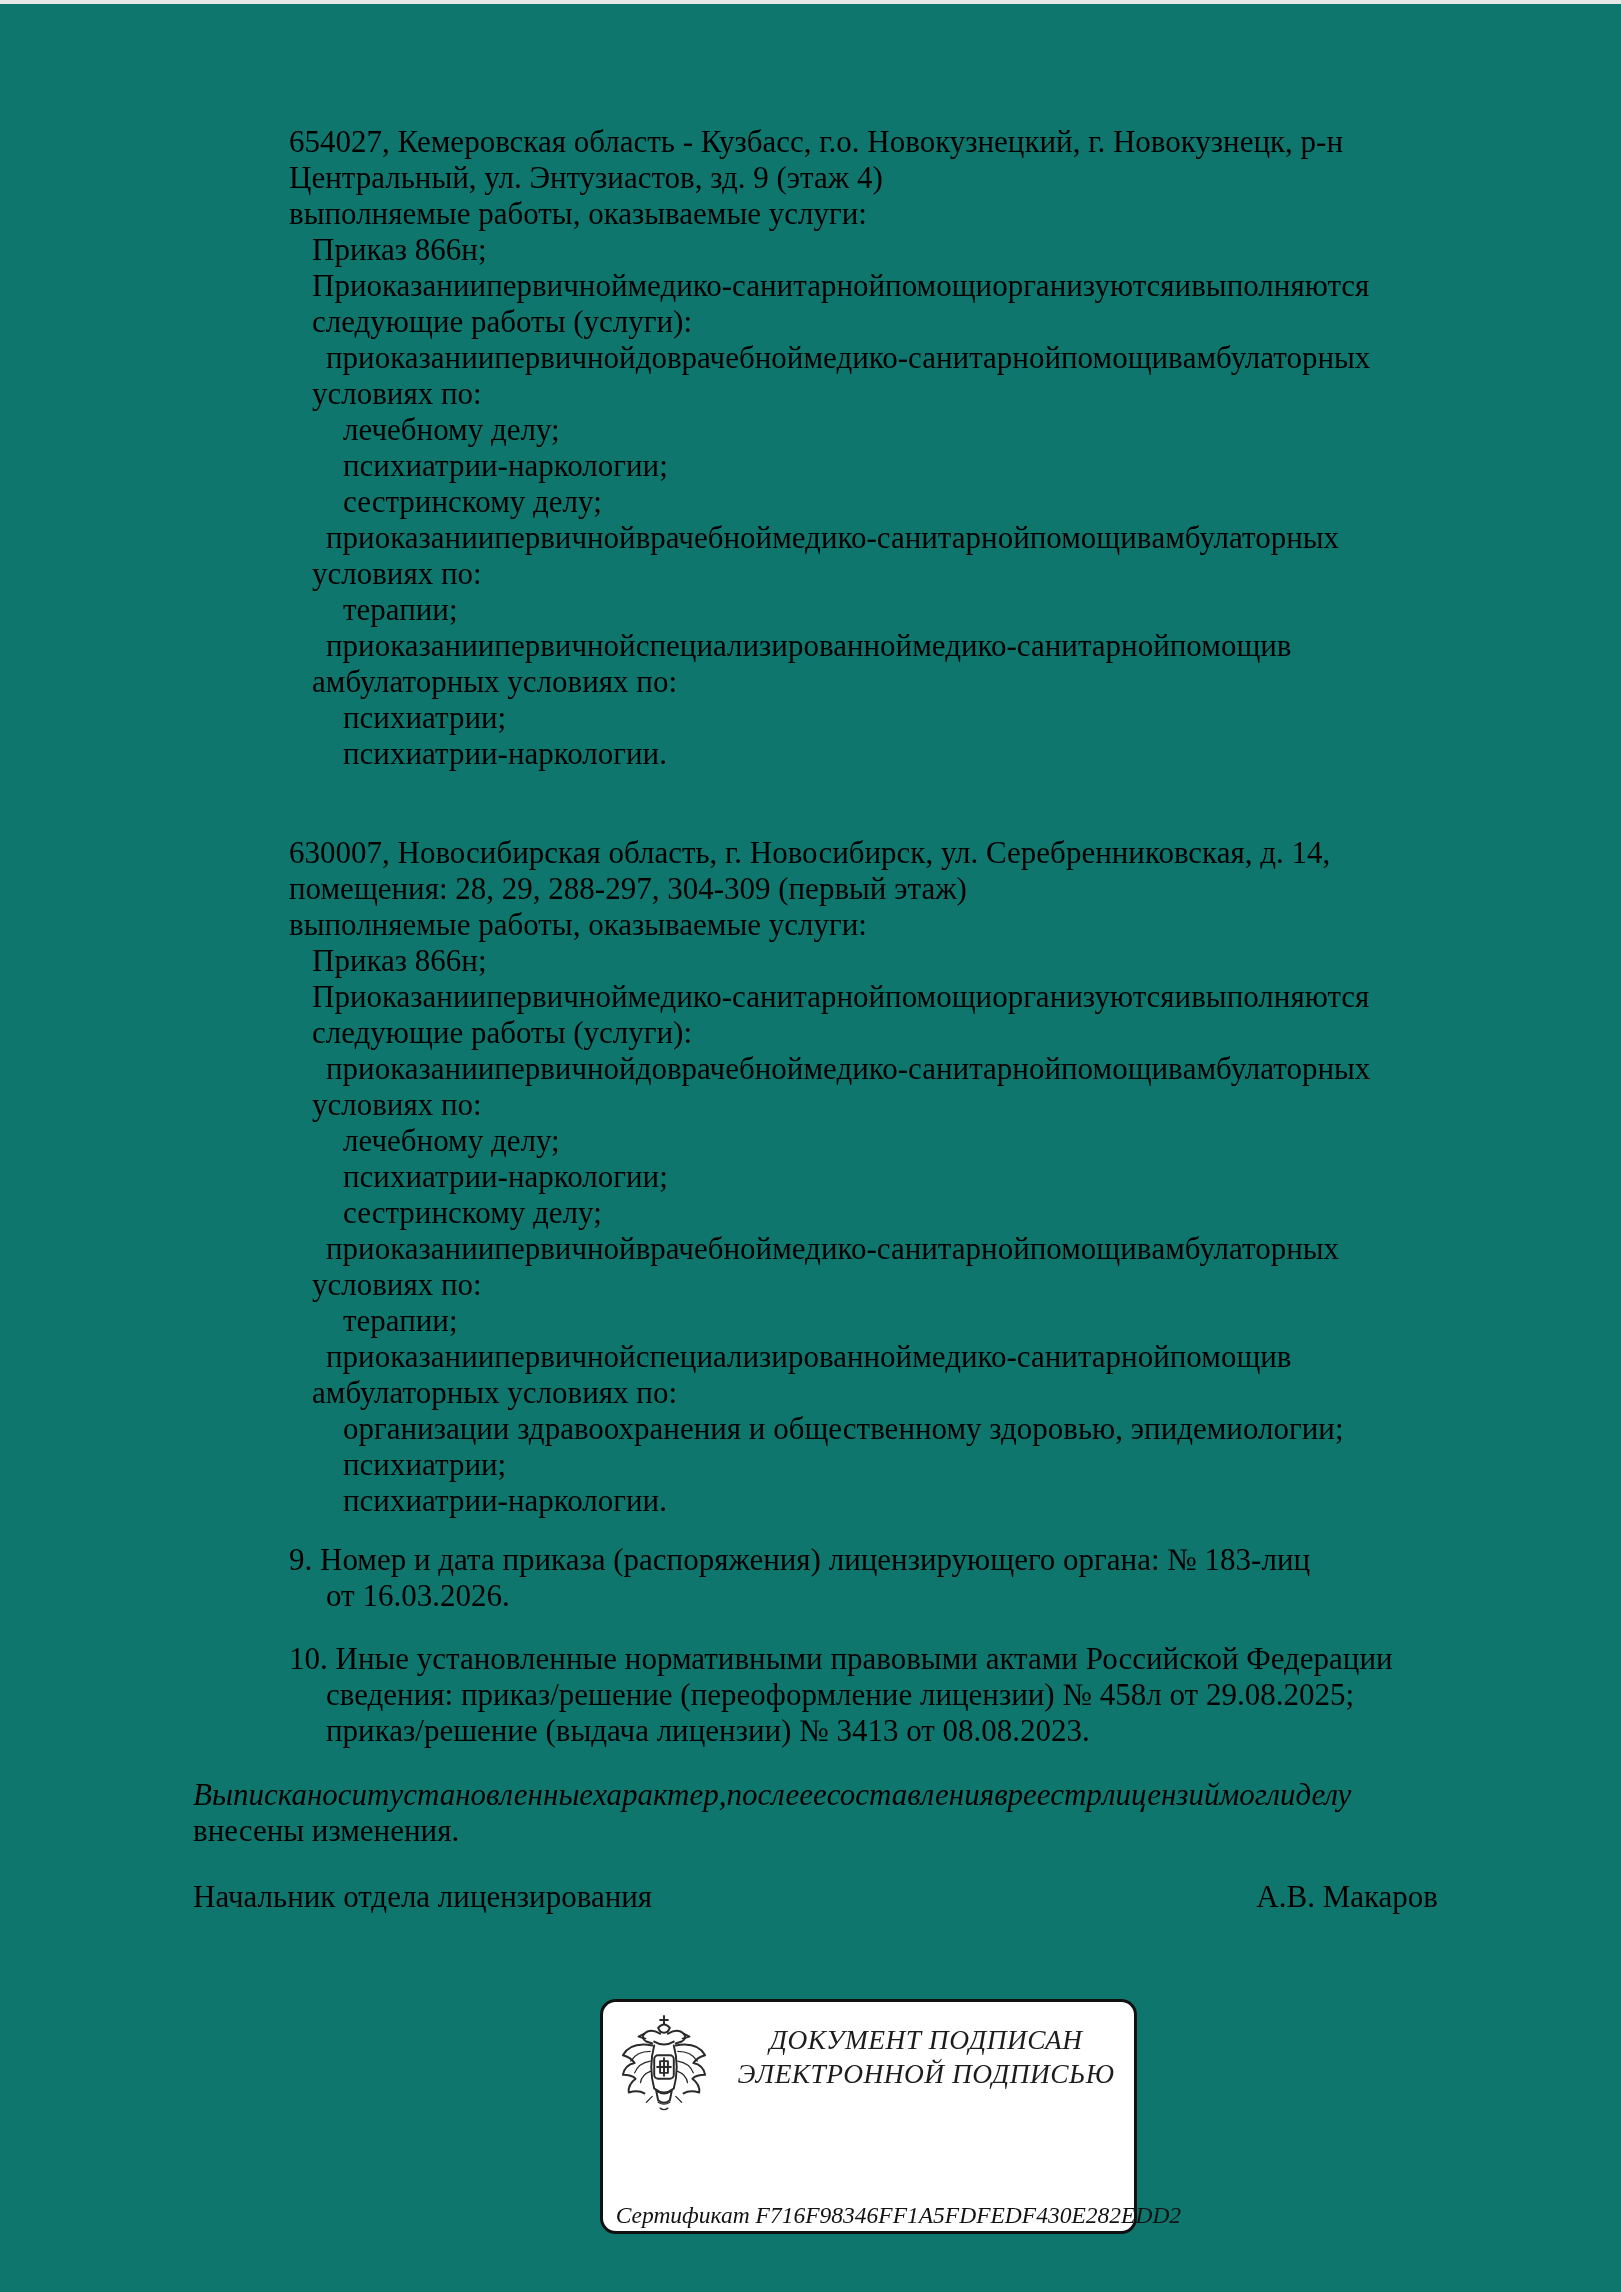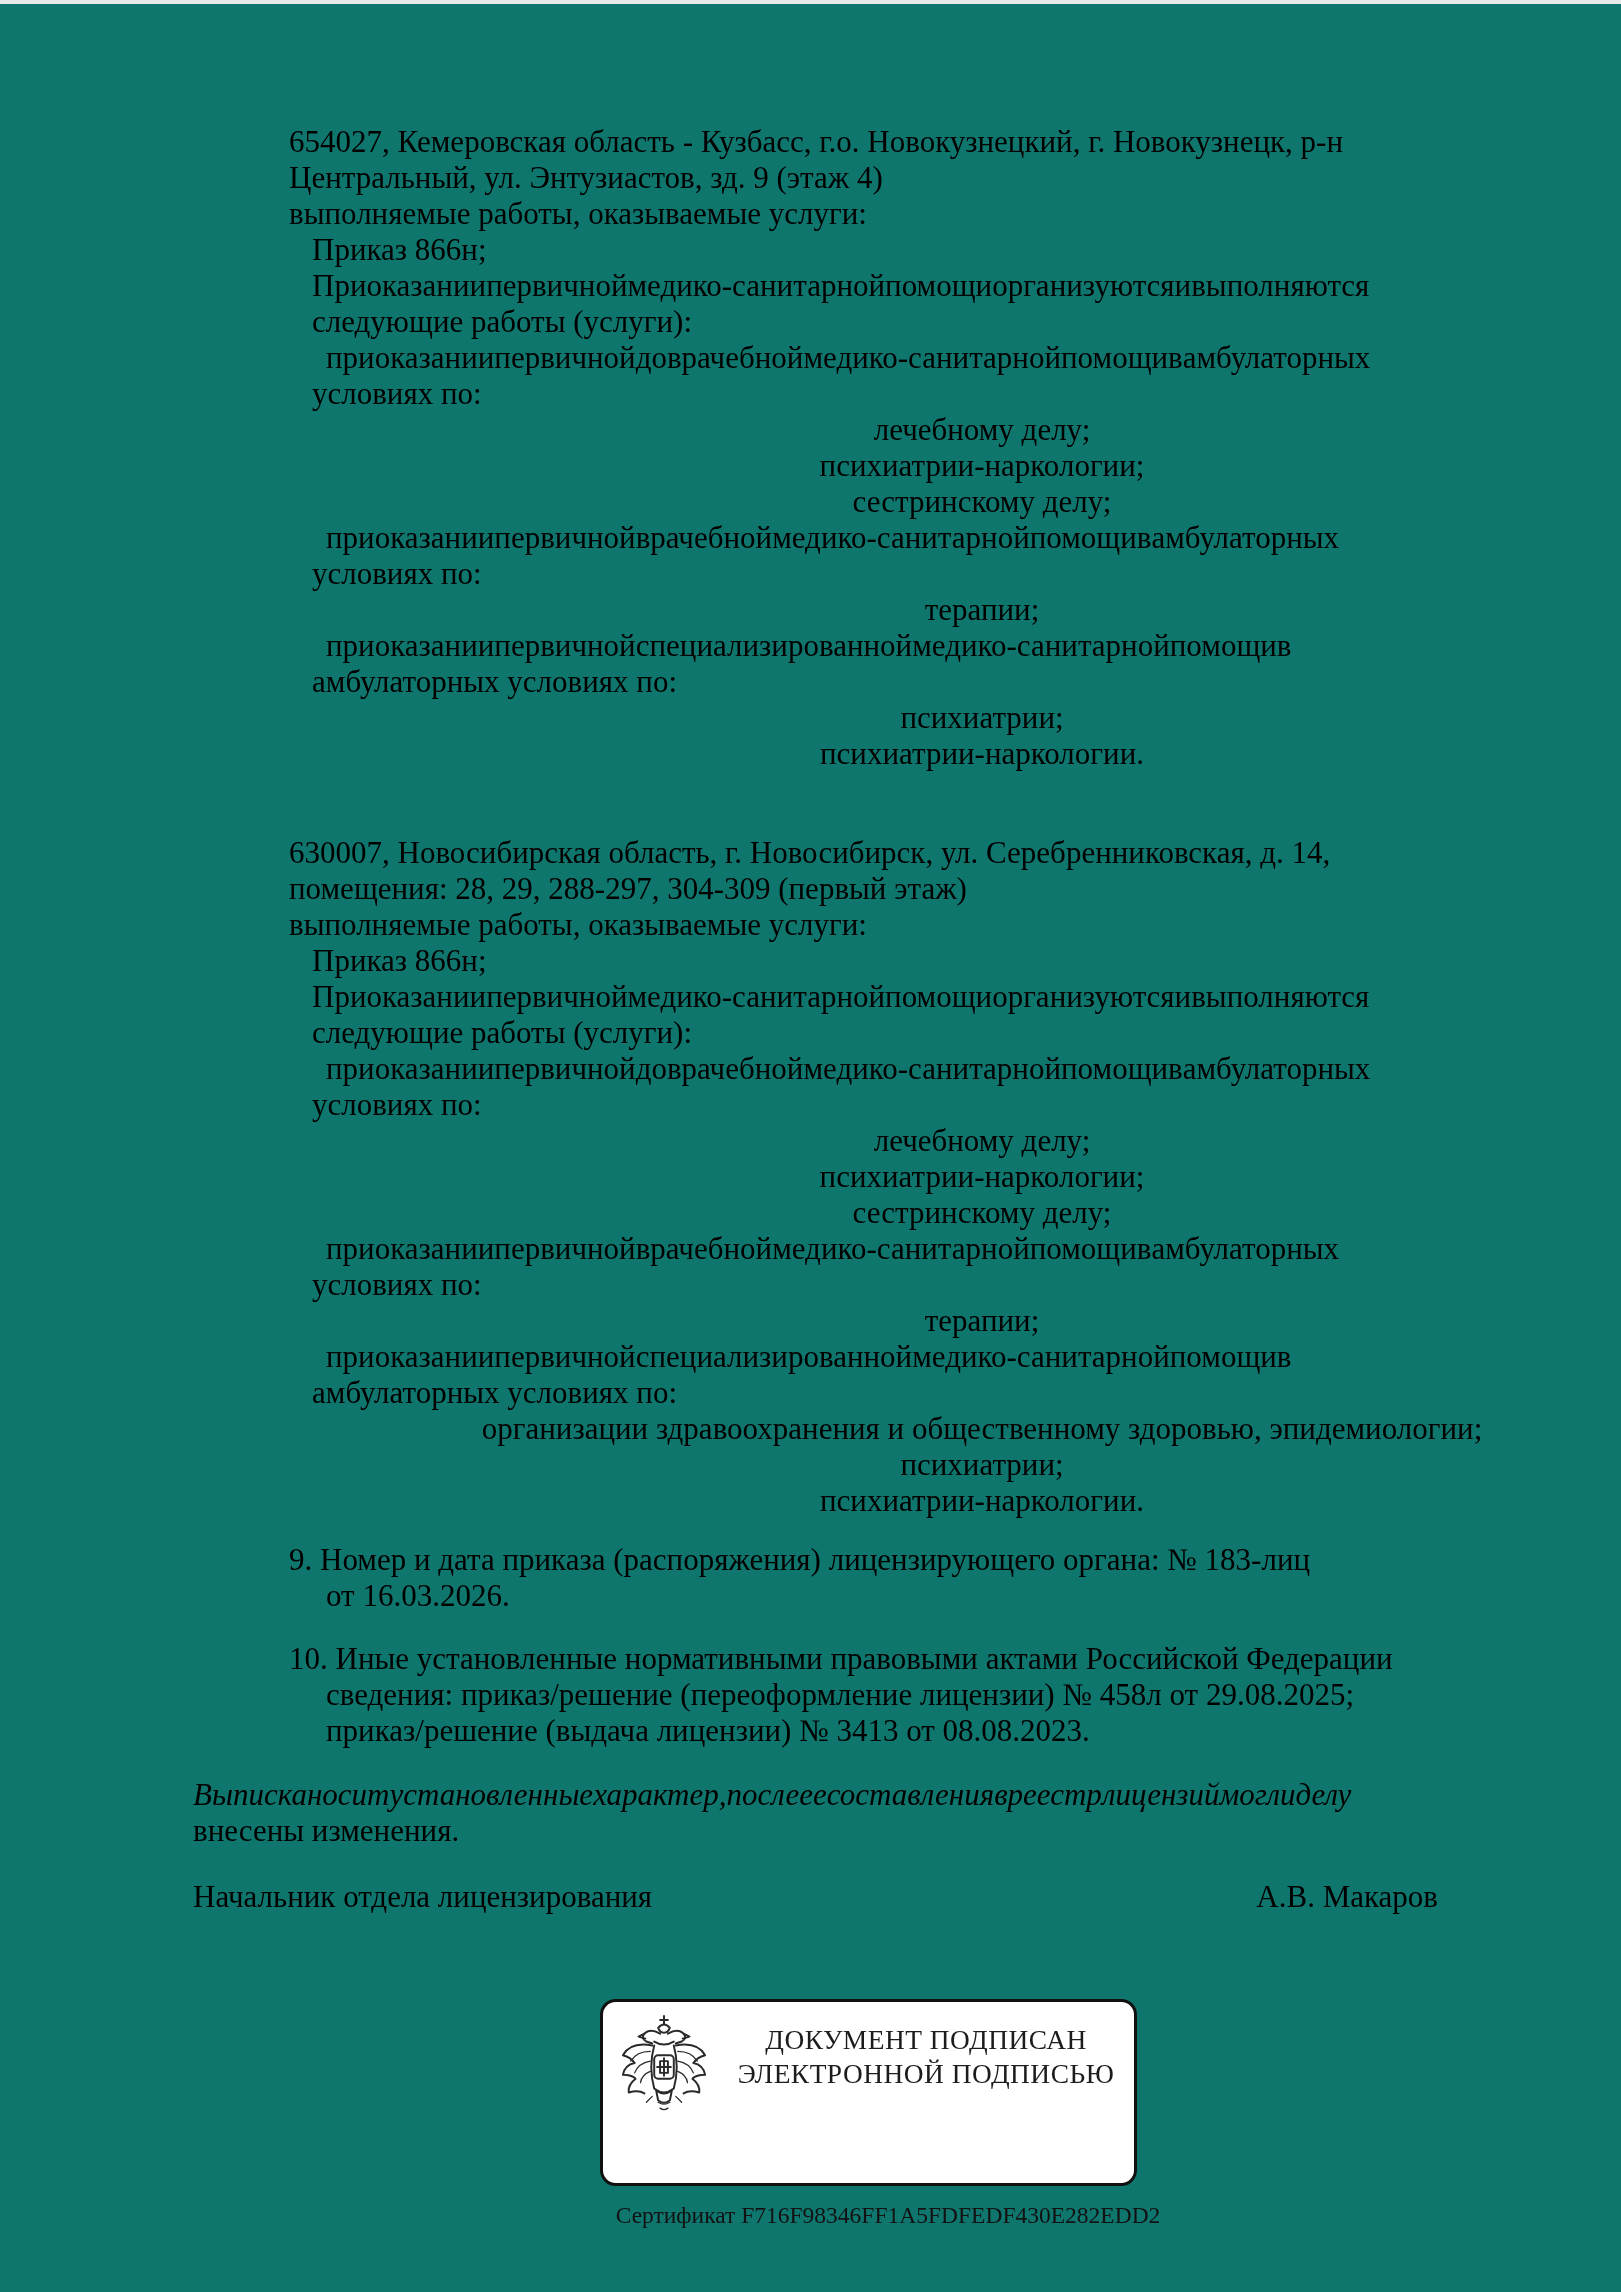--- a/index.html
+++ b/index.html
@@ -13,38 +13,39 @@
     line-height:36px;
     color:#000;
     overflow:hidden;
   }
   .body-flow{padding-top:120px;}
   .line{white-space:pre;}
   .m0{margin-left:193px;}
   .a{margin-left:289px;}
   .b{margin-left:312px;}
   .c{margin-left:326px;}
-  .d{margin-left:343px;text-align:center;}
+  .d{margin-left:343px;}
   
   .j{display:flex;justify-content:flex-start;white-space:nowrap;}
   .jb{margin-left:312px;width:1227px;}
   .jc{margin-left:326px;width:1212px;}
   .jm{margin-left:193px;width:1346px;font-style:italic;}
   .sig-row{
     display:flex;justify-content:space-between;
     margin:30px 183px 0 193px;
   }
   .stamp{
     position:relative;
     box-sizing:border-box;
     margin:84px 0 0 600px;
-    width:537px;height:187px;
+    width:537px;height:235px;
     border:3.9px solid #111;
     border-radius:15.7px;
     background:#fff;
+    font-style:italic;
   }
   .stamp .emblem{position:absolute;left:13.7px;top:9.8px;width:94px;height:110px;}
   .stamp .title{
     position:absolute;left:125px;top:21.6px;width:396px;
     text-align:center;font-size:27.4px;line-height:34px;
     letter-spacing:0.5px;color:#1c1c1c;
   }
   .stamp .info{
     position:absolute;left:12.7px;top:133px;width:510px;
     font-size:23.5px;line-height:32px;color:#121212;

